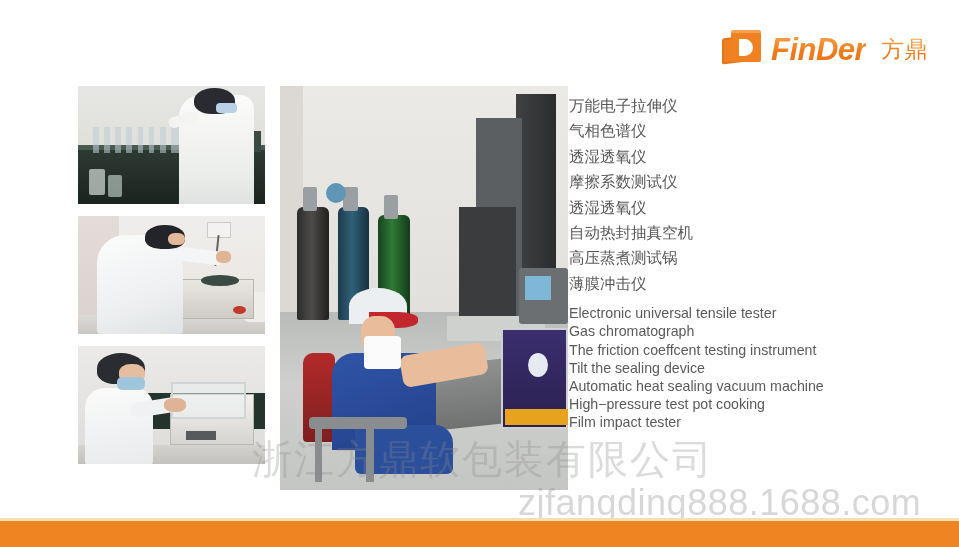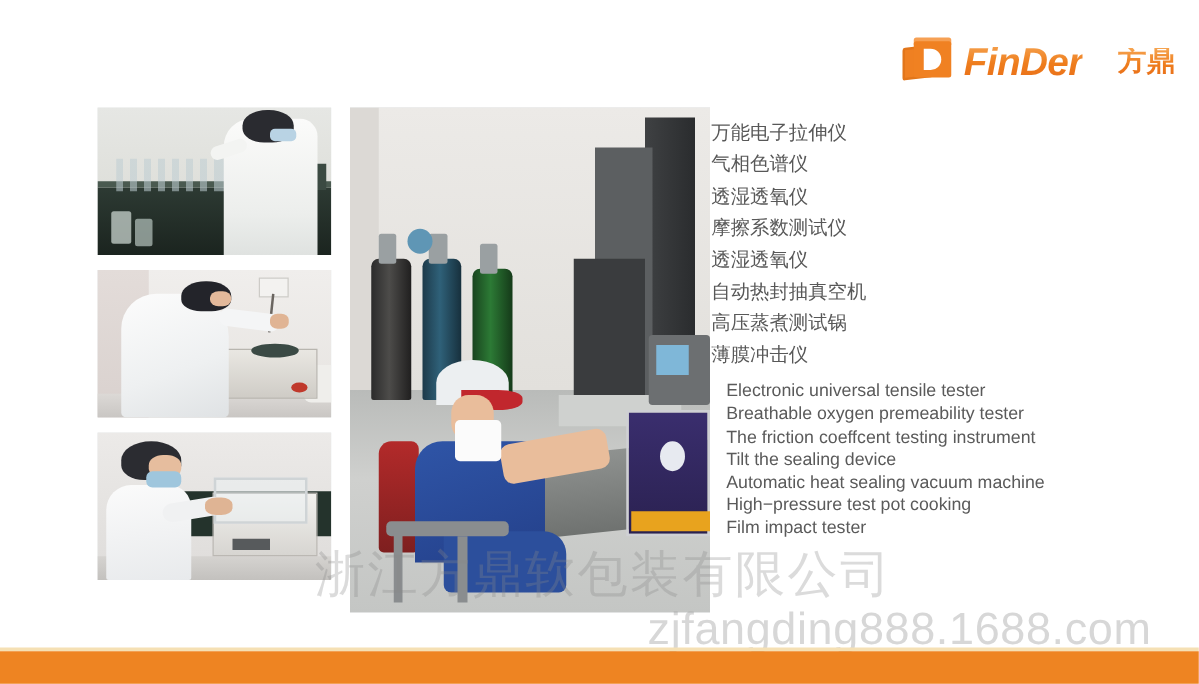--- a/index.html
+++ b/index.html
@@ -68,28 +68,28 @@
     color: #ef8022;
     background: linear-gradient(180deg, #f6a653 0%, #ee7c1c 55%, #e9701a 100%);
     -webkit-background-clip: text;
     background-clip: text;
     -webkit-text-fill-color: transparent;
     line-height: 1;
     text-align: right;
   }
   .logo-cn {
     font-size: 23px;
-    font-weight: bold;
+    font-weight: normal;
     color: #ef8022;
     background: linear-gradient(180deg, #f6a653 0%, #ee7c1c 60%, #e9701a 100%);
     -webkit-background-clip: text;
     background-clip: text;
     -webkit-text-fill-color: transparent;
     line-height: 1;
-    margin-left: 19px;
+    margin-left: 6px;
     font-family: "DejaVu Sans", sans-serif;
   }
 
   
   .photo-col {
     position: absolute;
     left: 78px;
     top: 86px;
     width: 187px;
   }
@@ -202,21 +202,21 @@
   }
   .cn-list { margin: 0; padding: 0; list-style: none; }
   .cn-list li {
     font-family: "DejaVu Sans", sans-serif;
     font-size: 15.5px;
     line-height: 25.4px;
     color: #585858;
     white-space: nowrap;
   }
   .en-list {
-    margin: 12px;
+    margin: 0;
     padding: 0;
     list-style: none;
     margin-top: 7px;
   }
   .en-list li {
     font-family: "Liberation Sans", sans-serif;
     font-size: 14.2px;
     line-height: 18.2px;
     color: #5a5a5a;
     white-space: nowrap;
@@ -373,21 +373,21 @@
     <li>透湿透氧仪</li>
     <li>摩擦系数测试仪</li>
     <li>透湿透氧仪</li>
     <li>自动热封抽真空机</li>
     <li>高压蒸煮测试锅</li>
     <li>薄膜冲击仪</li>
   </ul>
 
   <ul class="en-list">
     <li>Electronic universal tensile tester</li>
-    <li>Breathable oxygen premeability tester</li>
+    <li>Gas chromatograph</li>
     <li>The friction coeffcent testing instrument</li>
     <li>Tilt the sealing device</li>
     <li>Automatic heat sealing vacuum machine</li>
     <li>High−pressure test pot cooking</li>
     <li>Film impact tester</li>
   </ul>
 
 </div>
 
 <div class="wm-cn">浙江方鼎软包装有限公司</div>

